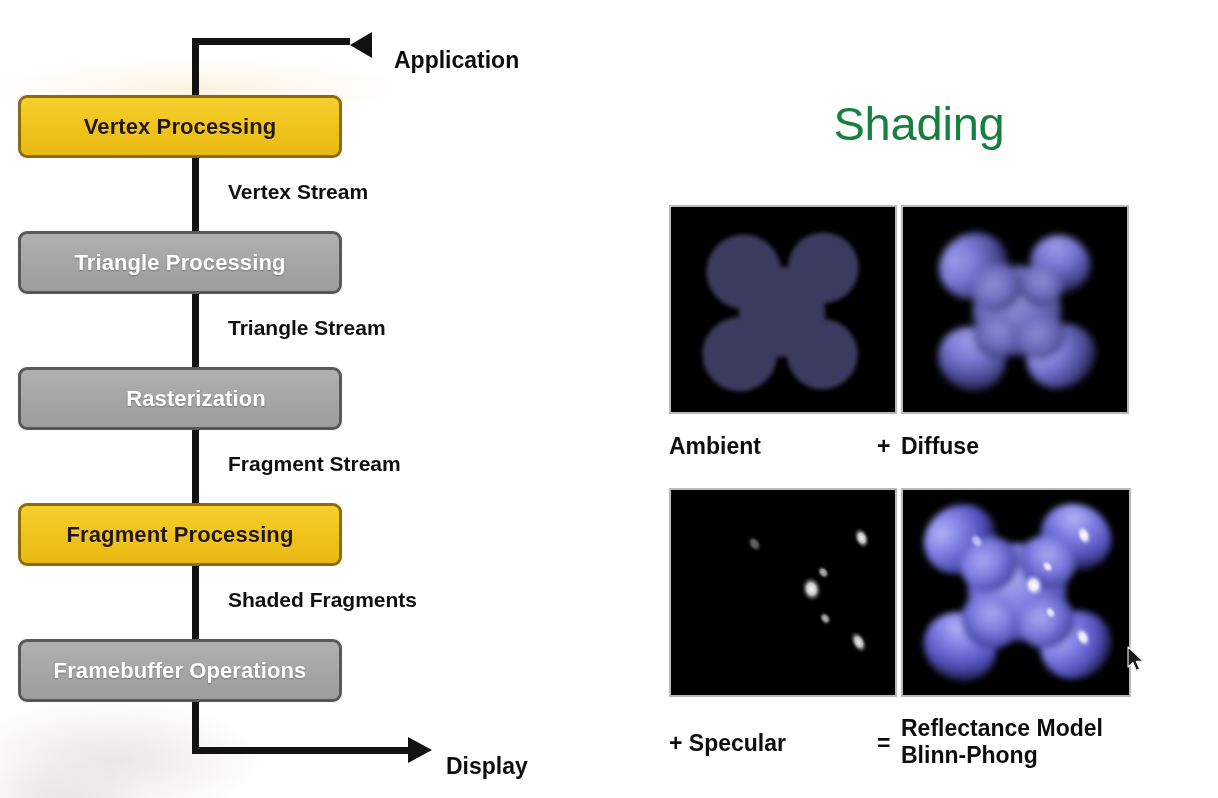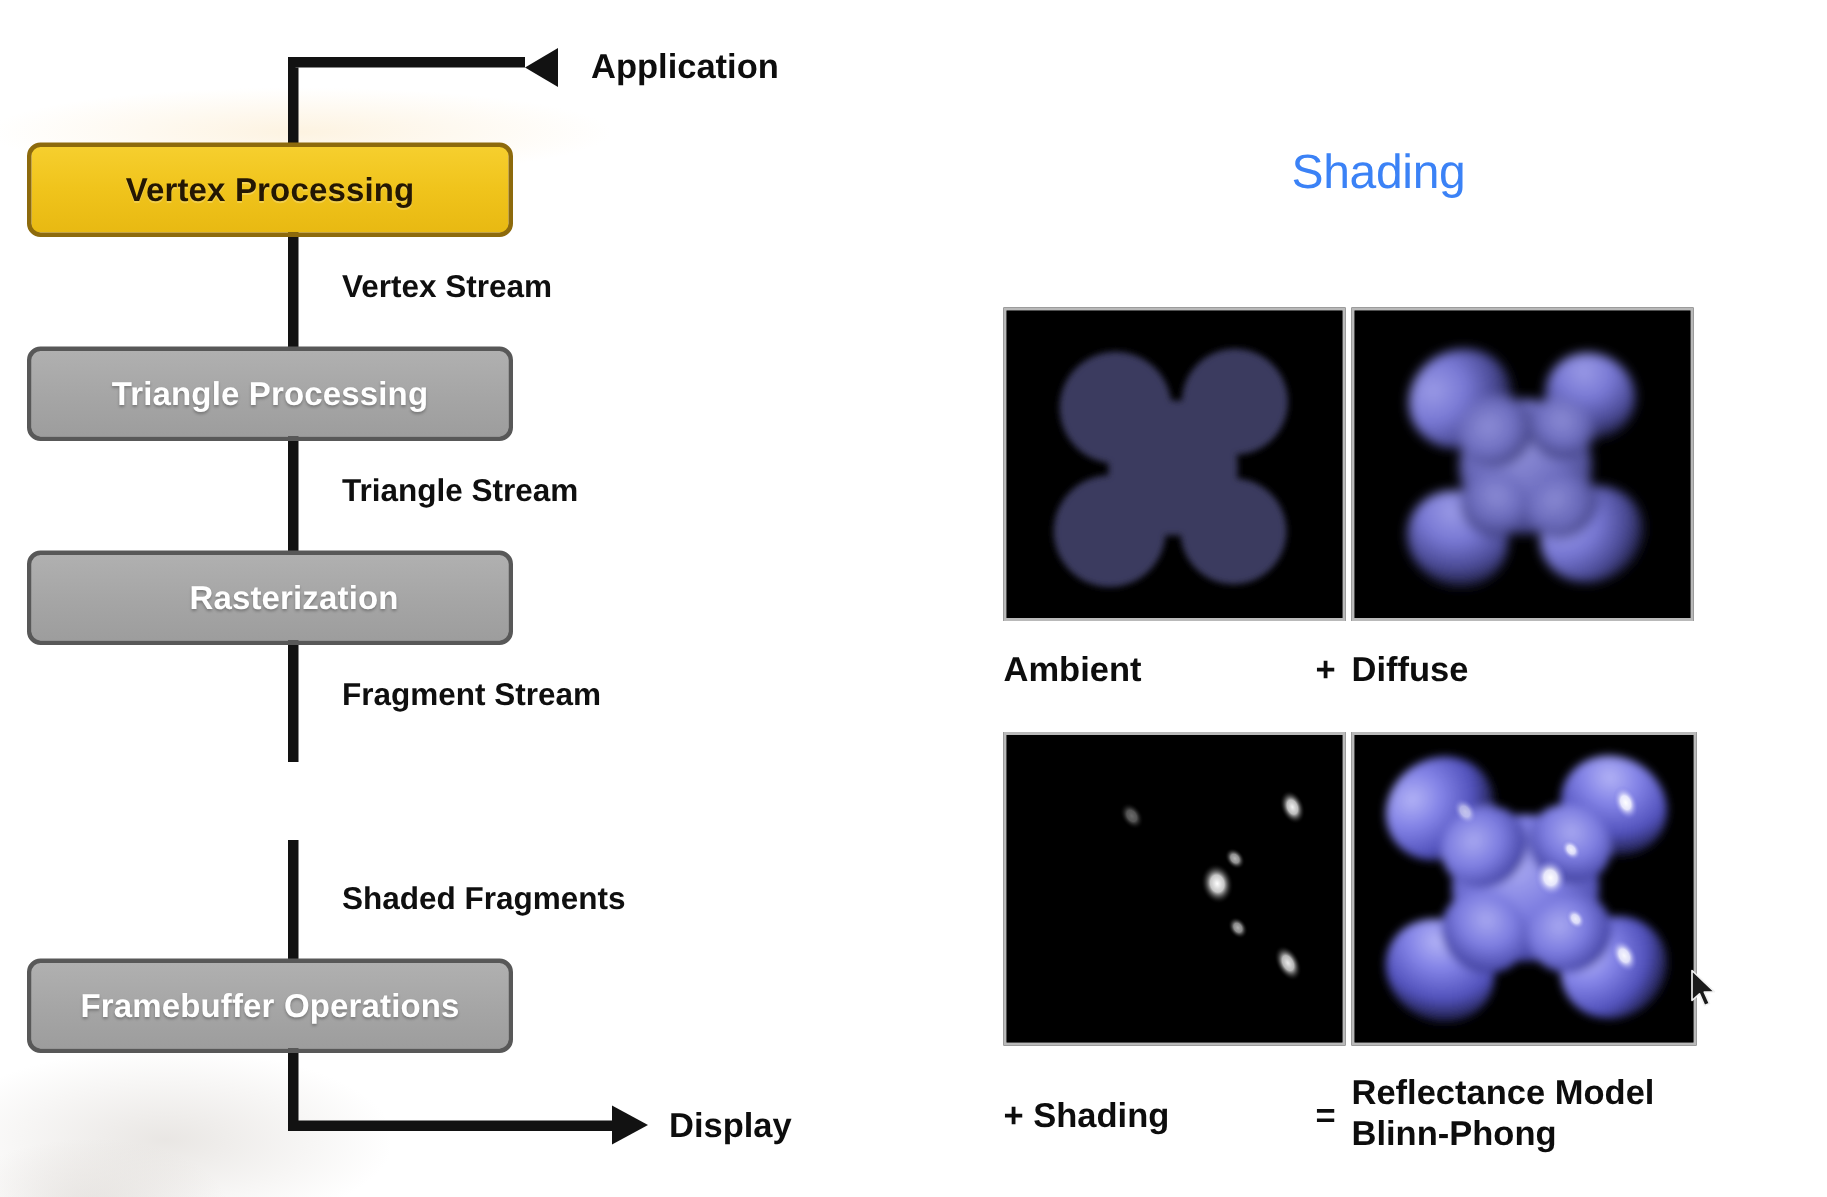--- a/index.html
+++ b/index.html
@@ -75,20 +75,21 @@
     z-index: 4;
   }
 
   .endpoint-label {
     position: absolute;
     font-size: 23px;
     font-weight: bold;
     color: #0d0d0d;
     white-space: nowrap;
     z-index: 4;
+    margin-top: 16px;
   }
 
   .hline {
     position: absolute;
     height: 7px;
     background: #121212;
     z-index: 2;
   }
   .arrow-head {
     position: absolute;
@@ -113,23 +114,23 @@
   }
 
   
   #shading { position: absolute; left: 620px; top: 0; width: 598px; height: 798px; }
 
   #shading-title {
     position: absolute;
     left: 0; top: 96px;
     width: 598px;
     text-align: center;
-    font-size: 32px;
+    font-size: 47px;
     font-weight: 500;
-    color: #3b82f6;
+    color: #15803d;
     letter-spacing: -0.2px;
   }
 
   .render-panel {
     position: absolute;
     background: #000000;
     border: 2px solid #b9b9b9;
     overflow: hidden;
   }
   .render-panel svg { display: block; width: 100%; height: 100%; }
@@ -170,20 +171,23 @@
     <div class="spine" style="top:696px; height:58px;"></div>
 
     <div class="stage accent" style="top:95px;">
       <span>Vertex Processing</span>
     </div>
     <div class="stage muted" style="top:231px;">
       <span>Triangle Processing</span>
     </div>
     <div class="stage muted" style="top:367px;padding-left:32px;">
       <span>Rasterization</span>
+    </div>
+    <div class="stage accent" style="top:503px;">
+      <span>Fragment Processing</span>
     </div>
     <div class="stage muted" style="top:639px;">
       <span>Framebuffer Operations</span>
     </div>
 
     <div class="stream-label" style="left:228px; top:180px;">Vertex Stream</div>
     <div class="stream-label" style="left:228px; top:316px;">Triangle Stream</div>
     <div class="stream-label" style="left:228px; top:588px;">Shaded Fragments</div>
     <div class="stream-label" style="left:228px; top:452px;">Fragment Stream</div>
 
@@ -310,21 +314,21 @@
         </g>
         <ellipse cx="75" cy="52" rx="7" ry="10" transform="rotate(-35 75 52)" fill="url(#hl2)" opacity="0.60"></ellipse>
         <ellipse cx="184" cy="46" rx="8" ry="12" transform="rotate(-22 184 46)" fill="url(#hl2)" opacity="1"></ellipse>
         <ellipse cx="147" cy="78" rx="6" ry="8" transform="rotate(-40 147 78)" fill="url(#hl2)" opacity="0.88"></ellipse>
         <ellipse cx="133" cy="97" rx="11" ry="13" transform="rotate(-12 133 97)" fill="url(#hl2)" opacity="1"></ellipse>
         <ellipse cx="150" cy="125" rx="6" ry="8" transform="rotate(-35 150 125)" fill="url(#hl2)" opacity="0.85"></ellipse>
         <ellipse cx="183" cy="150" rx="8" ry="12" transform="rotate(-28 183 150)" fill="url(#hl2)" opacity="0.95"></ellipse>
       </svg>
     </div>
 
-    <div class="caption" style="left:49px;  top:730px; width:228px;">+ Shading</div>
+    <div class="caption" style="left:49px;  top:730px; width:228px;">+ Specular</div>
     <div class="caption" style="left:257px; top:730px; width:46px;">=</div>
     <div class="caption two-line" style="left:281px; top:715px; width:240px;">
       <div>Reflectance Model</div>
       <div>Blinn-Phong</div>
     </div>
   </div>
 
   <div id="cursor" style="left:1126px; top:646px;">
     <svg width="20" height="28" viewBox="0 0 20 28">
       <path d="M2,1 L2,21 L7,16.6 L10.4,24.4 L13.6,23 L10.2,15.4 L17,15.2 Z" fill="#1a1a1a" stroke="#f2f2f2" stroke-width="1.1" stroke-linejoin="round"></path>

